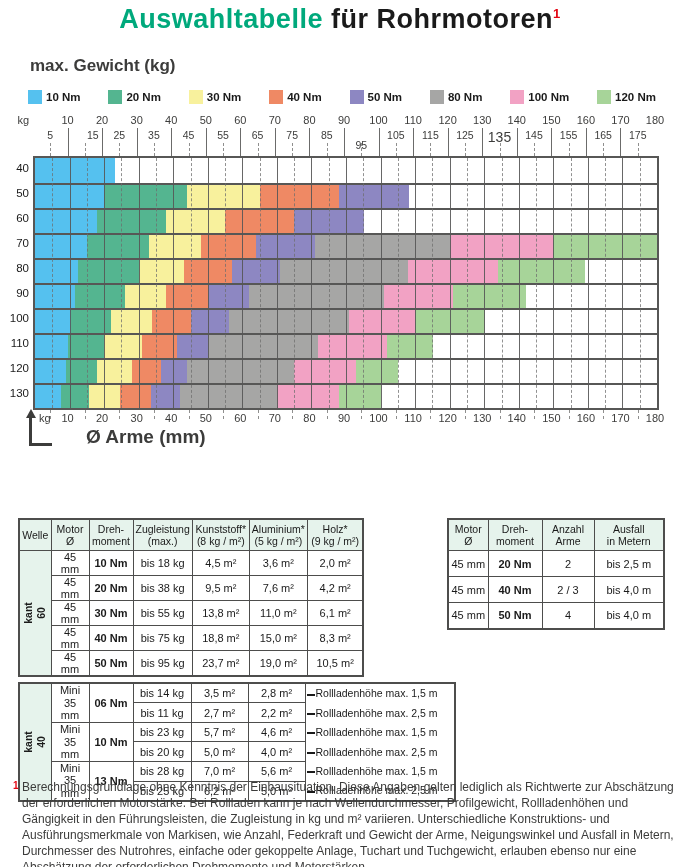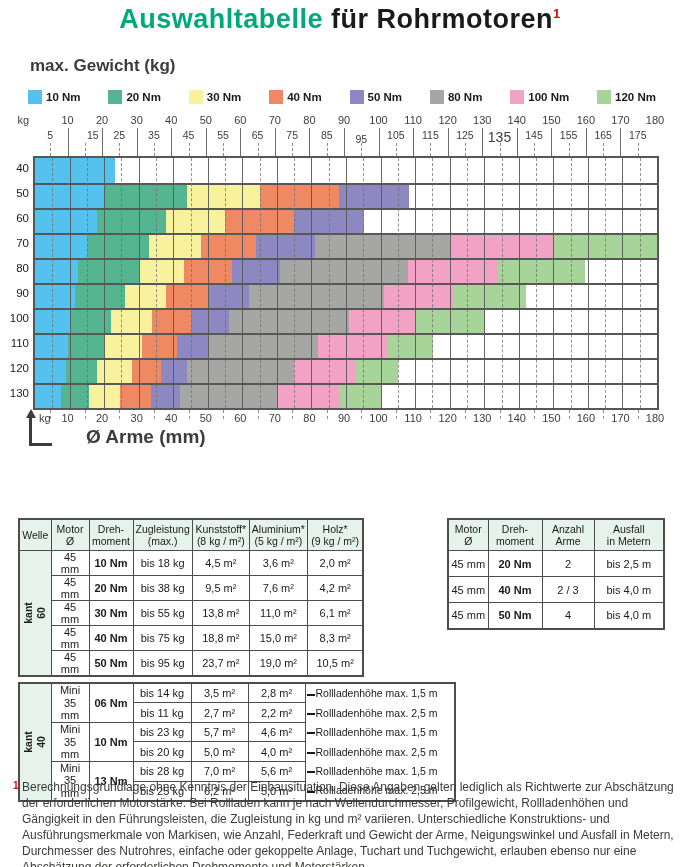--- a/index.html
+++ b/index.html
@@ -122,21 +122,21 @@
       <span class="ax-lbl" style="left: 622px; top: 0px;">180</span>
       <span class="ax-lbl" style="left: 17.2778px; top: 15px; font-size: 10.5px;">5</span>
       <span class="ax-lbl" style="left: 51.8333px; top: 15px; font-size: 10.5px; margin-left: 8px;">15</span>
       <span class="ax-lbl" style="left: 86.3889px; top: 15px; font-size: 10.5px;">25</span>
       <span class="ax-lbl" style="left: 120.944px; top: 15px; font-size: 10.5px;">35</span>
       <span class="ax-lbl" style="left: 155.5px; top: 15px; font-size: 10.5px;">45</span>
       <span class="ax-lbl" style="left: 190.056px; top: 15px; font-size: 10.5px;">55</span>
       <span class="ax-lbl" style="left: 224.611px; top: 15px; font-size: 10.5px;">65</span>
       <span class="ax-lbl" style="left: 259.167px; top: 15px; font-size: 10.5px;">75</span>
       <span class="ax-lbl" style="left: 293.722px; top: 15px; font-size: 10.5px;">85</span>
-      <span class="ax-lbl" style="left: 328.278px; top: 19px; font-size: 10.5px;">95</span>
+      <span class="ax-lbl" style="left: 328.278px; top: 25px; font-size: 10.5px;">95</span>
       <span class="ax-lbl" style="left: 362.833px; top: 15px; font-size: 10.5px;">105</span>
       <span class="ax-lbl" style="left: 397.389px; top: 15px; font-size: 10.5px;">115</span>
       <span class="ax-lbl" style="left: 431.944px; top: 15px; font-size: 10.5px;">125</span>
       <span class="ax-lbl" style="left: 466.5px; top: 15px; font-size: 14px;">135</span>
       <span class="ax-lbl" style="left: 501.056px; top: 15px; font-size: 10.5px;">145</span>
       <span class="ax-lbl" style="left: 535.611px; top: 15px; font-size: 10.5px;">155</span>
       <span class="ax-lbl" style="left: 570.167px; top: 15px; font-size: 10.5px;">165</span>
       <span class="ax-lbl" style="left: 604.722px; top: 15px; font-size: 10.5px;">175</span>
       <span class="tick-solid" style="left: 34.5556px; top: 14px; height: 28px;"></span>
       <span class="tick-solid" style="left: 69.1111px; top: 14px; height: 28px;"></span>

